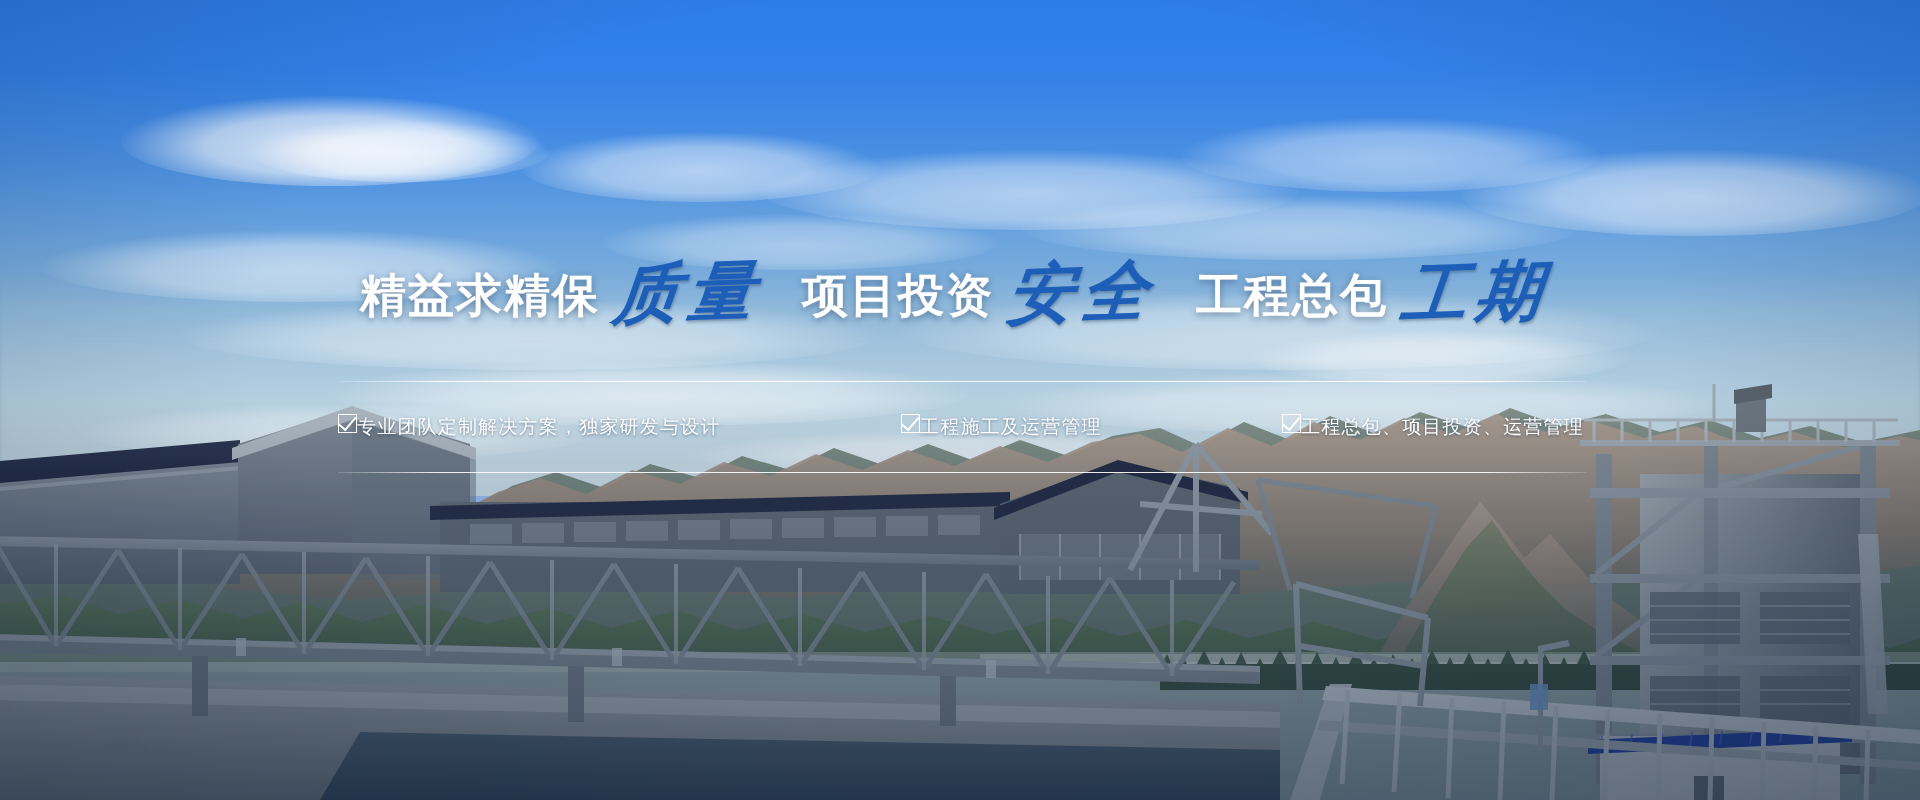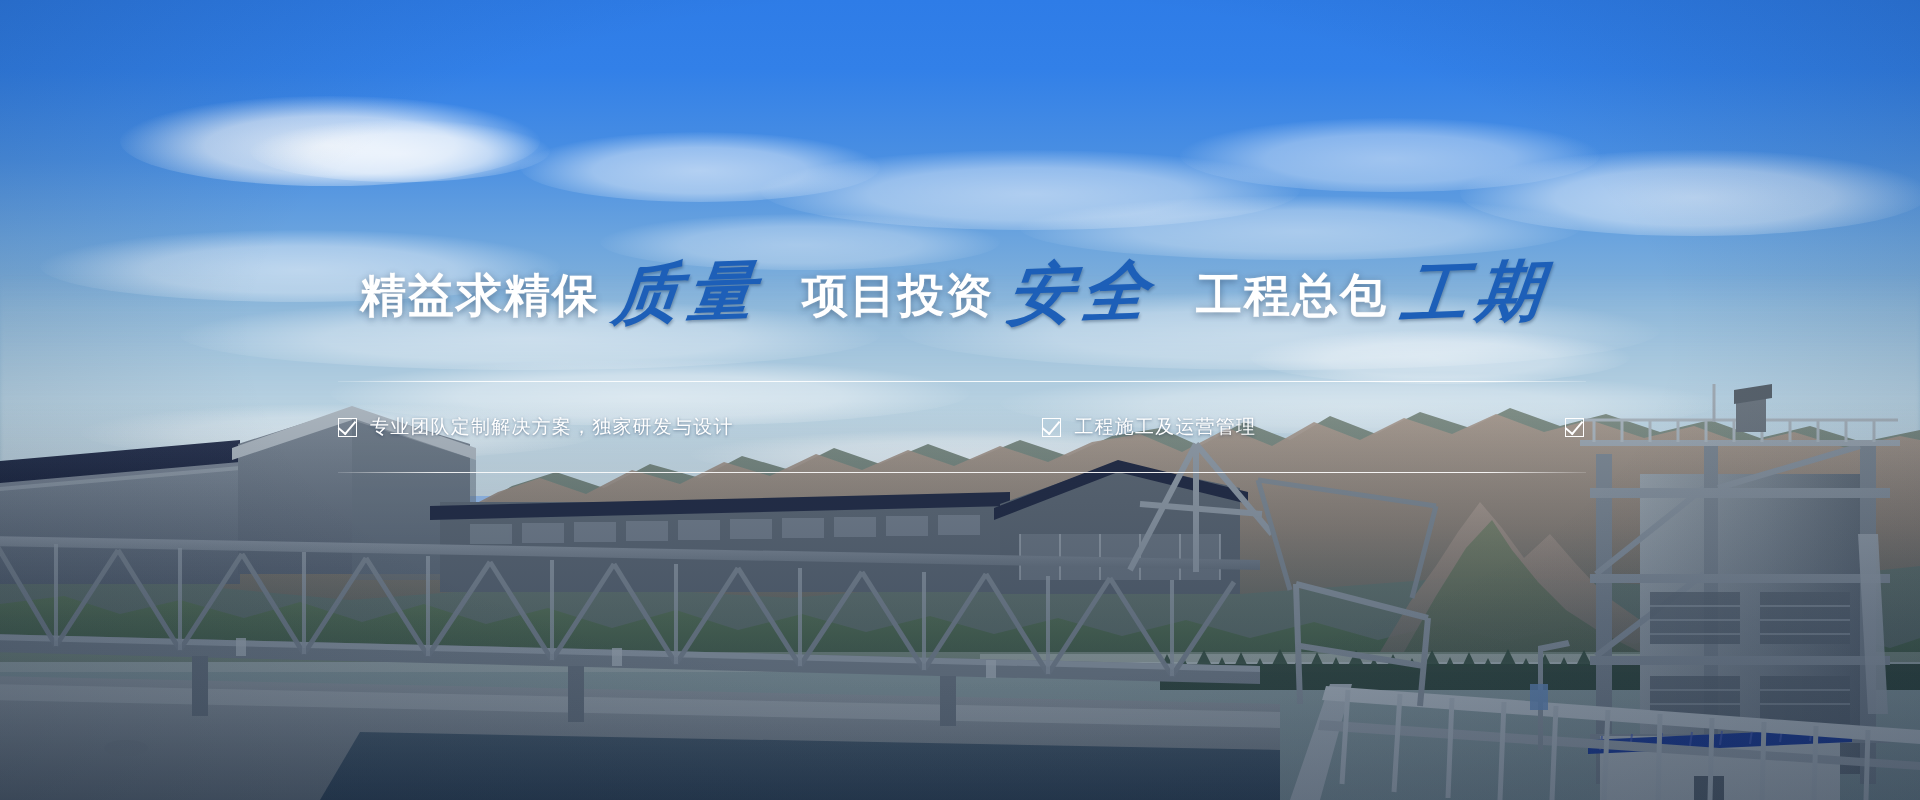--- a/index.html
+++ b/index.html
@@ -140,22 +140,20 @@
   }
   .feature-row{
     display:flex;
     align-items:center;
     justify-content:space-between;
     height:90px;
     padding:0 2px 0 0;
   }
   .feature{
     display:flex;
-    align-items:center;
-    gap:13px;
     white-space:nowrap;
   }
   .chk{
     width:19px; height:19px;
     border:1.6px solid #ffffff;
     position:relative;
     flex:0 0 auto;
     display:block;
   }
   .chk::after{
@@ -528,20 +526,21 @@
           <span class="feature-label">专业团队定制解决方案，独家研发与设计</span>
         </div>
 
         <div class="feature">
           <span class="chk"></span>
           <span class="feature-label">工程施工及运营管理</span>
         </div>
 
         <div class="feature">
           <span class="chk"></span>
+          <span class="feature-label">工程总包、项目投资、运营管理</span>
         </div>
 
       </div>
       <div class="rule"></div>
     </div>
 
   </div>
 </div>
 
 </body></html>

